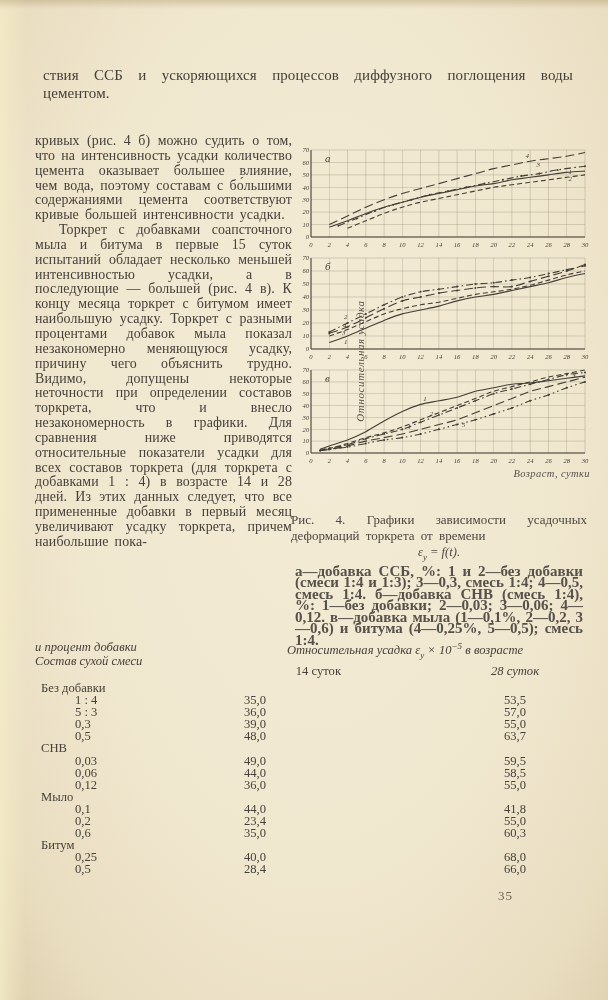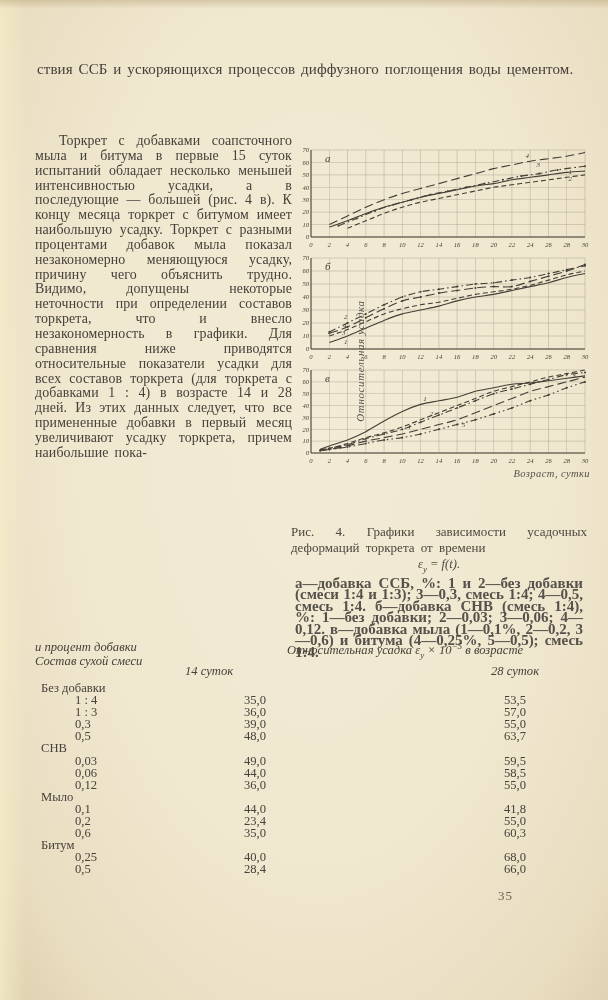--- a/index.html
+++ b/index.html
@@ -11,70 +11,71 @@
   .page{
     position:relative;width:608px;height:1000px;
     background:
       linear-gradient(180deg, rgba(164,142,96,.35) 0px, rgba(164,142,96,0) 9px),
       linear-gradient(90deg, rgba(244,236,200,.8) 0px, rgba(244,236,200,0) 26px),
       radial-gradient(ellipse at 52% 42%, #f3ebd5 0%, #f0e7cf 55%, #e9ddc0 85%, #ddcfae 100%);
     color:#45403a;
   }
   .txt{position:absolute;text-align:justify;}
   .top-block{left:35px;top:58px;width:546px;font-size:15px;line-height:18.4px;word-spacing:2px;letter-spacing:.1px;}
-  .top-block p{margin:2px;}
+  .top-block p{margin:8px;}
   .top-block p.ind{text-indent:28px;}
   .col-block{left:35px;top:134px;width:257px;font-size:13.9px;line-height:14.85px;word-spacing:2.4px;letter-spacing:.12px;}
   .col-block p{margin:0;}
   .col-block p.ind{text-indent:24px;}
   .bottom-line{left:35px;top:617px;width:546px;font-size:15px;line-height:18px;text-align:left;word-spacing:1.5px;}
 
   .chart{position:absolute;left:294px;}
   #chart-a{top:146px;}
   #chart-b{top:254px;}
   #chart-v{top:366px;}
   .x-axis-title{position:absolute;left:294px;top:468px;width:296px;text-align:right;
     font-style:italic;font-size:10.5px;color:#55504a;letter-spacing:.4px;}
   .y-axis-title{position:absolute;left:230px;top:355px;width:260px;text-align:center;
     transform:rotate(-90deg);transform-origin:center;
     font-style:italic;font-size:11px;color:#55504a;letter-spacing:.6px;}
 
-  .caption{position:absolute;left:291px;top:524px;width:296px;color:#4c473f;}
+  .caption{position:absolute;left:291px;top:512px;width:296px;color:#4c473f;}
   .caption .cap-title{font-size:13px;line-height:16px;text-align:justify;word-spacing:3px;margin:0;}
   .caption .cap-formula{font-size:12.5px;text-align:center;margin:1px 0 4px 0;font-style:italic;}
   .caption .cap-formula sub{font-size:9px;}
   .caption .cap-note{font-size:15px;line-height:11.6px;text-align:justify;word-spacing:.5px;color:#56514a;margin:4px;font-weight:bold;}
 
   .table-wrap{position:absolute;left:35px;top:641px;width:548px;font-size:12.6px;color:#46413a;}
   .thead{position:relative;height:30px;}
   .th-col1{position:absolute;left:0;top:0;width:190px;font-style:italic;line-height:13.5px;}
   .th-span{position:absolute;left:160px;top:0;width:420px;text-align:center;font-style:italic;}
   .th-span sub{font-size:9px;}
   .th-span sup{font-size:9px;}
-  .th-14{position:absolute;left:150px;top:23px;width:140px;text-align:left;font-style:italic;}
+  .th-14{position:absolute;left:166px;top:23px;width:140px;text-align:right;}
   .th-28{position:absolute;left:410px;top:23px;width:140px;text-align:center;font-style:italic;}
   .tbody{position:relative;margin-top:11px;}
   .trow{position:relative;height:12.1px;line-height:12.1px;}
   .trow .lbl{position:absolute;left:6px;white-space:nowrap;}
   .trow.sub .lbl{left:40px;}
   .trow .v1{position:absolute;left:150px;width:140px;text-align:center;}
   .trow .v2{position:absolute;left:410px;width:140px;text-align:center;}
 
   .page-num{position:absolute;left:498px;top:888px;font-size:13px;color:#6b6454;letter-spacing:1px;}
 </style>
 </head>
 <body>
 
 <div class="page">
 
   <div class="txt top-block">
     <p>ствия ССБ и ускоряющихся процессов диффузного  поглощения воды цементом.</p>
   </div>
 
   <div class="txt col-block">
+    <p>кривых (рис. 4 б)  можно судить о том, что на интенсивность усадки количество цемента оказывает большее влияние, чем вода, поэтому составам с бо́льшими содержаниями цемента соответствуют кривые большей интенсивности усадки.</p>
     <p class="ind">Торкрет с добавками соапсточного мыла и битума в первые 15 суток испытаний обладает несколько меньшей интенсивностью усадки, а в последующие — большей (рис. 4 в). К концу месяца торкрет с битумом имеет наибольшую усадку. Торкрет с разными процентами добавок мыла показал незакономерно меняющуюся усадку, причину чего объяснить трудно. Видимо, допущены некоторые неточности при определении составов торкрета, что и внесло незакономерность в графики. Для сравнения ниже приводятся относительные показатели усадки для всех составов торкрета (для торкрета с добавками 1 : 4) в возрасте 14 и 28 дней. Из этих данных следует, что все примененные добавки в первый месяц увеличивают усадку торкрета, причем наибольшие пока-</p>
   </div>
 
 
   <svg id="chart-a" class="chart" width="296" height="104">
       <line x1="17.0" y1="4" x2="17.0" y2="91.0" stroke="#837a66" stroke-width="0.55" opacity="0.55"></line>
       <line x1="35.3" y1="4" x2="35.3" y2="91.0" stroke="#837a66" stroke-width="0.55" opacity="0.55"></line>
       <line x1="53.5" y1="4" x2="53.5" y2="91.0" stroke="#837a66" stroke-width="0.55" opacity="0.55"></line>
       <line x1="71.8" y1="4" x2="71.8" y2="91.0" stroke="#837a66" stroke-width="0.55" opacity="0.55"></line>
       <line x1="90.1" y1="4" x2="90.1" y2="91.0" stroke="#837a66" stroke-width="0.55" opacity="0.55"></line>
@@ -356,21 +357,21 @@
     <div class="tbody" id="table-body">
         <div class="trow">
           <span class="lbl">Без добавки</span>
         </div>
         <div class="trow sub">
           <span class="lbl">1 : 4</span>
           <span class="v1">35,0</span>
           <span class="v2">53,5</span>
         </div>
         <div class="trow sub">
-          <span class="lbl">1 : 3</span>
+          <span class="lbl">5 : 3</span>
           <span class="v1">36,0</span>
           <span class="v2">57,0</span>
         </div>
         <div class="trow sub">
           <span class="lbl">0,3</span>
           <span class="v1">39,0</span>
           <span class="v2">55,0</span>
         </div>
         <div class="trow sub">
           <span class="lbl">0,5</span>

